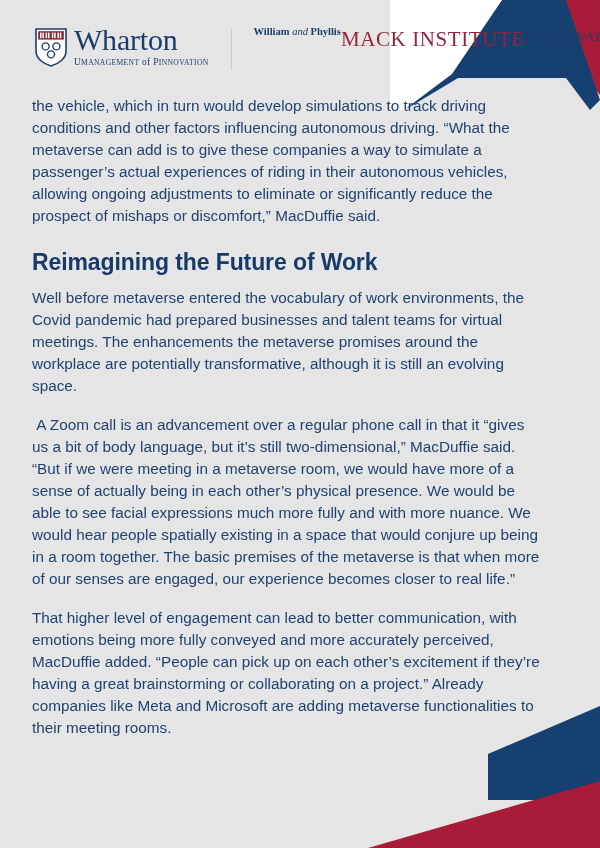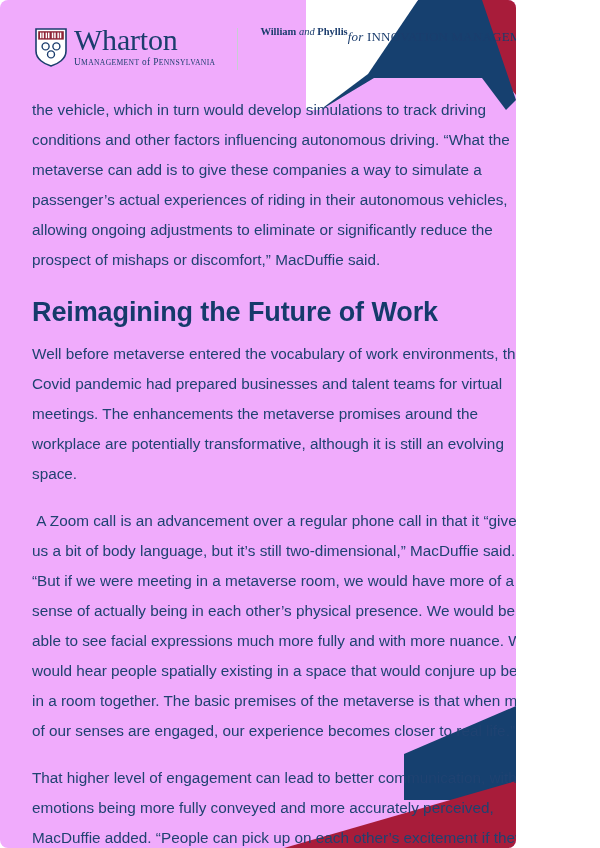--- a/index.html
+++ b/index.html
@@ -9,25 +9,24 @@
   }
   body {
     width: 600px;
     height: 848px;
     font-family: "Liberation Sans", sans-serif;
     overflow: hidden;
   }
 
   #page {
     position: relative;
-    width: 516px;
+    width: 600px;
     height: 848px;
-    background: #f0abfc;
+    background: #e5e5e5;
     overflow: hidden;
-    border-radius: 8px;
   }
 
   
   .deco-svg {
     position: absolute;
     pointer-events: none;
   }
   #deco-top-right {
     top: 0;
     right: 0;
@@ -141,28 +140,28 @@
   #article {
     position: absolute;
     top: 95px;
     left: 32px;
     width: 527px;
     color: #1f4271;
   }
   .para {
     font-family: "Liberation Sans", sans-serif;
     font-size: 15.3px;
-    line-height: 30px;
+    line-height: 22px;
     color: #1f4271;
     margin: 0 15px 17px 0;
     white-space: pre-wrap;
   }
   h2.section-heading {
     font-family: "Liberation Sans", sans-serif;
-    font-size: 27px;
+    font-size: 23px;
     font-weight: 700;
     color: #153a6b;
     margin: 22px 0 11px 0;
     letter-spacing: -0.1px;
   }
 </style>
 </head>
 <body>
 
 <div id="page">
@@ -208,33 +207,34 @@
           <circle cx="11.6" cy="19.4" r="3.5"></circle>
           <circle cx="22.4" cy="19.4" r="3.5"></circle>
           <circle cx="17.0" cy="27.4" r="3.5"></circle>
         </g>
       </svg>
       <div class="wharton-words">
         <div class="wharton-name">Wharton</div>
         <div class="wharton-sub">
           <span>U</span><span class="sm">MANAGEMENT</span>
           <span style="">of</span>
-          <span>P</span><span class="sm">ENNSYLVANIA</span>
+          <span>P</span><span class="sm">INNOVATION</span>
         </div>
       </div>
     </div>
 
     <div class="logo-divider"></div>
 
     <div class="mack-lockup">
       <div class="mack-top">
         <span>William</span>
         <span class="ital">and</span>
         <span>Phyllis</span>
       </div>
+      <div class="mack-main">MACK INSTITUTE</div>
       <div class="mack-bottom">
         <span class="ital">for</span>
         <span>INNOVATION MANAGEMENT</span>
       </div>
     </div>
 
   </div>
 
   <div id="article">
 

